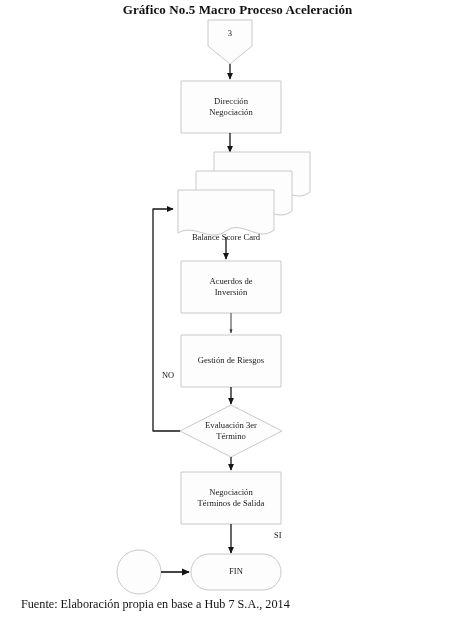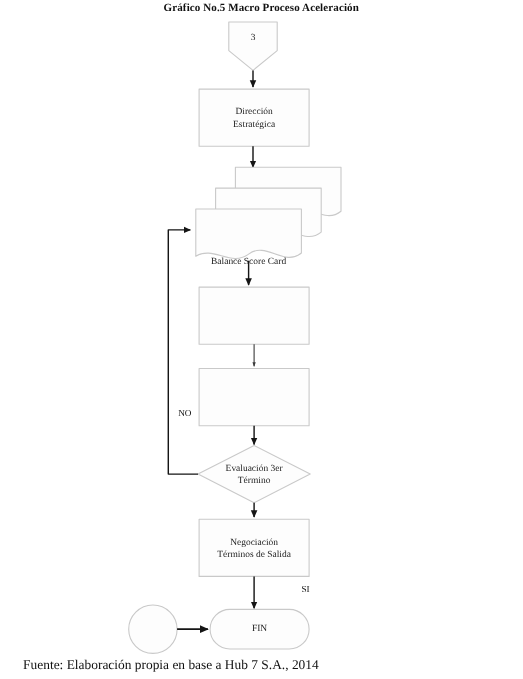--- a/index.html
+++ b/index.html
@@ -9,21 +9,21 @@
     font-family:"Liberation Serif","DejaVu Serif",serif;
     color:#111111;
     position:relative;
     overflow:hidden;
   }
   #page{position:absolute;inset:0;}
 
   .title{
     position:absolute;top:2px;left:0;width:475px;
     text-align:center;
-    font-size:10px;font-weight:bold;
+    font-size:13px;font-weight:bold;
     letter-spacing:.1px;
   }
   .source{
     position:absolute;left:21px;top:597px;
     font-size:12.2px;
   }
 
   svg.canvas{position:absolute;left:0;top:0;width:475px;height:617px;}
 
   
@@ -105,25 +105,28 @@
 
       <line x1="161" y1="572" x2="189" y2="572" stroke="#151515" stroke-width="1.6" marker-end="url(#arrowDark)"></line>
 
       <rect x="191" y="554" width="90" height="36" rx="18" ry="18" fill="#fdfdfd" stroke="#c9c9c9" stroke-width="1"></rect>
     </g>
   </svg>
 
   <div class="lbl" style="left:208px;top:22px;width:44px;height:24px;">3</div>
 
   <div class="lbl" style="left:181px;top:81px;width:100px;height:52px;">Dirección
-Estratégica</div>
+Negociación</div>
 
   <div class="lbl" style="left:178px;top:190px;width:96px;height:34px;margin-top:31px;">Balance Score Card</div>
 
+  <div class="lbl" style="left:181px;top:261px;width:100px;height:52px;">Acuerdos de
+Inversión</div>
 
+  <div class="lbl" style="left:181px;top:335px;width:100px;height:52px;">Gestión de Riesgos</div>
 
   <div class="lbl" style="left:186px;top:414px;width:90px;height:34px;">Evaluación 3er
 Término</div>
 
   <div class="lbl" style="left:181px;top:472px;width:100px;height:52px;">Negociación
 Términos de Salida</div>
 
   <div class="lbl" style="left:191px;top:554px;width:90px;height:36px;">FIN</div>
 
   <div class="edge-lbl" style="left:126px;top:371px;">NO</div>

